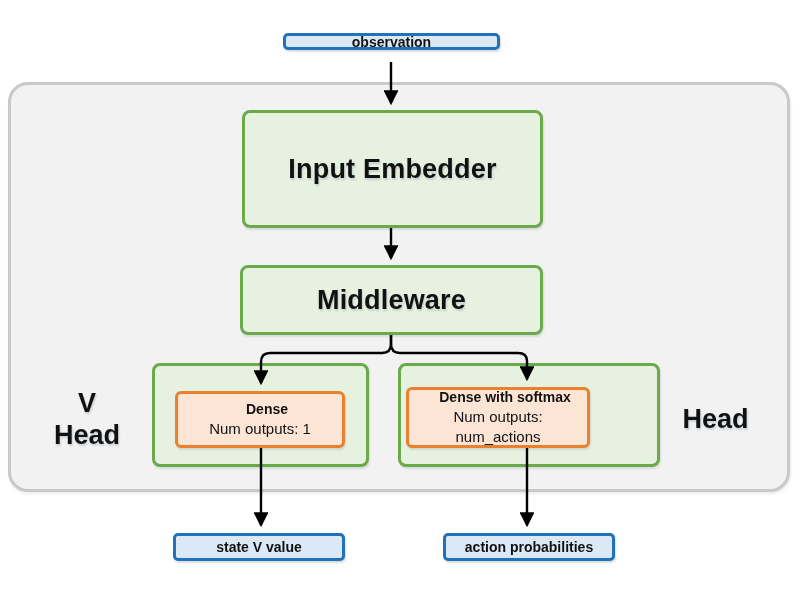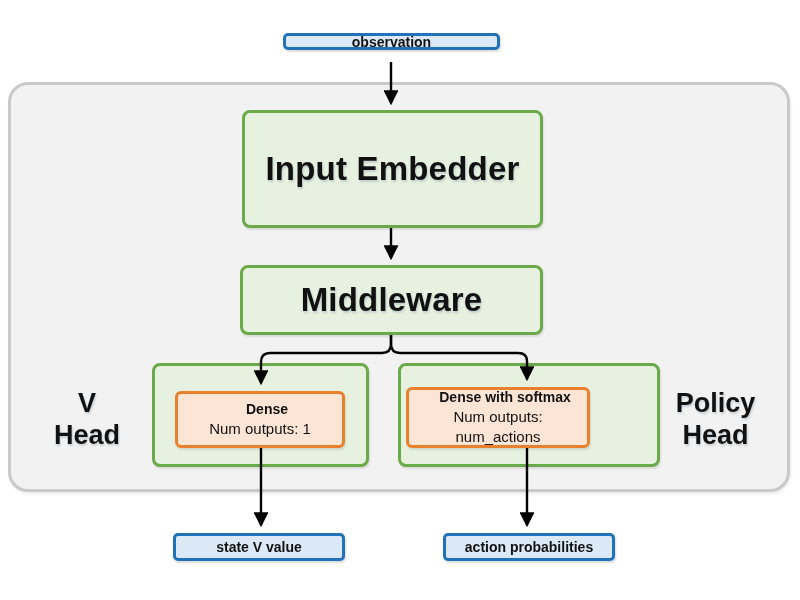--- a/index.html
+++ b/index.html
@@ -46,21 +46,21 @@
     box-shadow: 1px 2px 2px rgba(0,0,0,0.10);
   }
   .orange {
     background: #fce5d5;
     border: 3px solid #e8802e;
     border-radius: 6px;
     box-shadow: 1px 2px 2px rgba(0,0,0,0.10);
   }
   .big-label {
     font-weight: bold;
-    font-size: 33px;
+    font-size: 27px;
     letter-spacing: 0.2px;
     text-shadow: 1px 2px 2px rgba(150,168,185,0.45);
   }
   .head-label {
     position: absolute;
     display: flex;
     flex-direction: column;
     align-items: center;
     justify-content: center;
     text-align: center;
@@ -107,21 +107,20 @@
     <span>V</span>
     <span>Head</span>
   </div>
 
   <div class="node green" style="left:398px; top:363px; width:262px; height:104px;"></div>
   <div class="node orange" style="left:406px; top:387px; width:184px; height:61px;">
     <span class="dense-title">Dense with softmax</span>
     <span class="dense-sub">Num outputs: num_actions</span>
   </div>
   <div class="head-label" style="left:663px; top:383px; width:105px; height:72px;">
-    <span>Policy</span>
     <span>Head</span>
   </div>
 
   <div class="node blue" style="left:173px; top:533px; width:172px; height:28px;justify-content:center;">
     <span>state V value</span>
   </div>
   <div class="node blue" style="left:443px; top:533px; width:172px; height:28px;">
     <span>action probabilities</span>
   </div>
 

